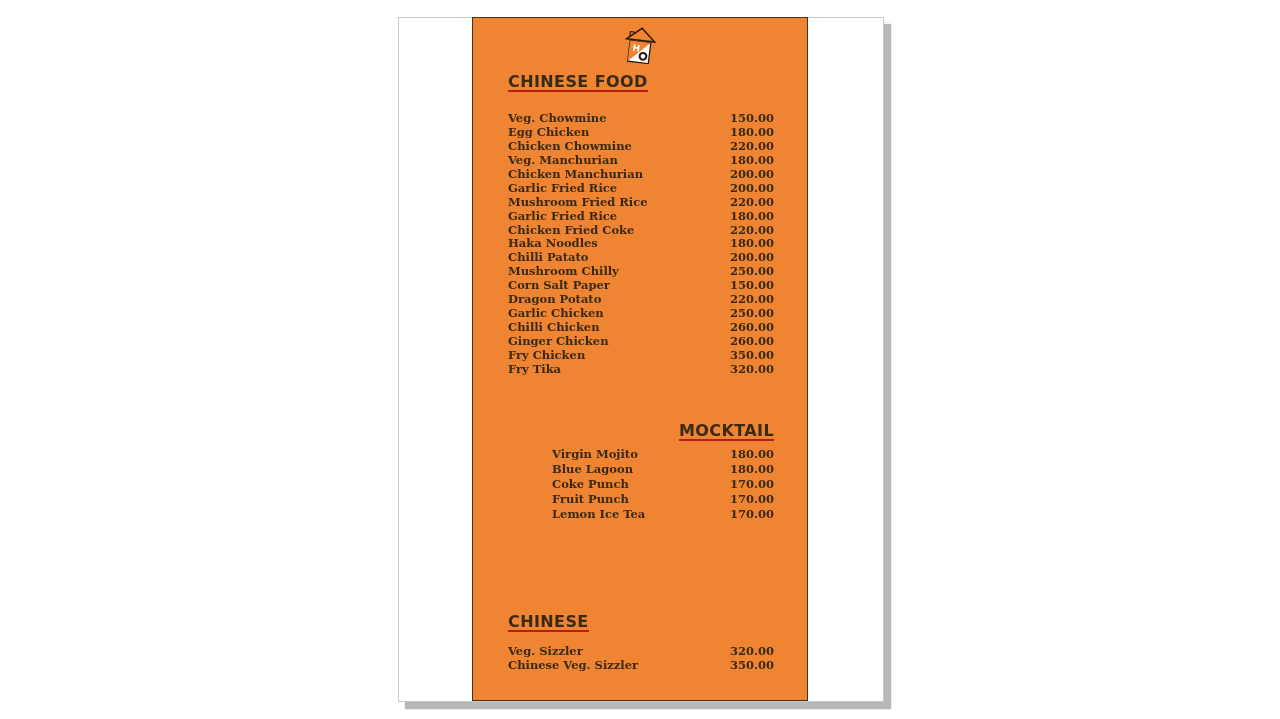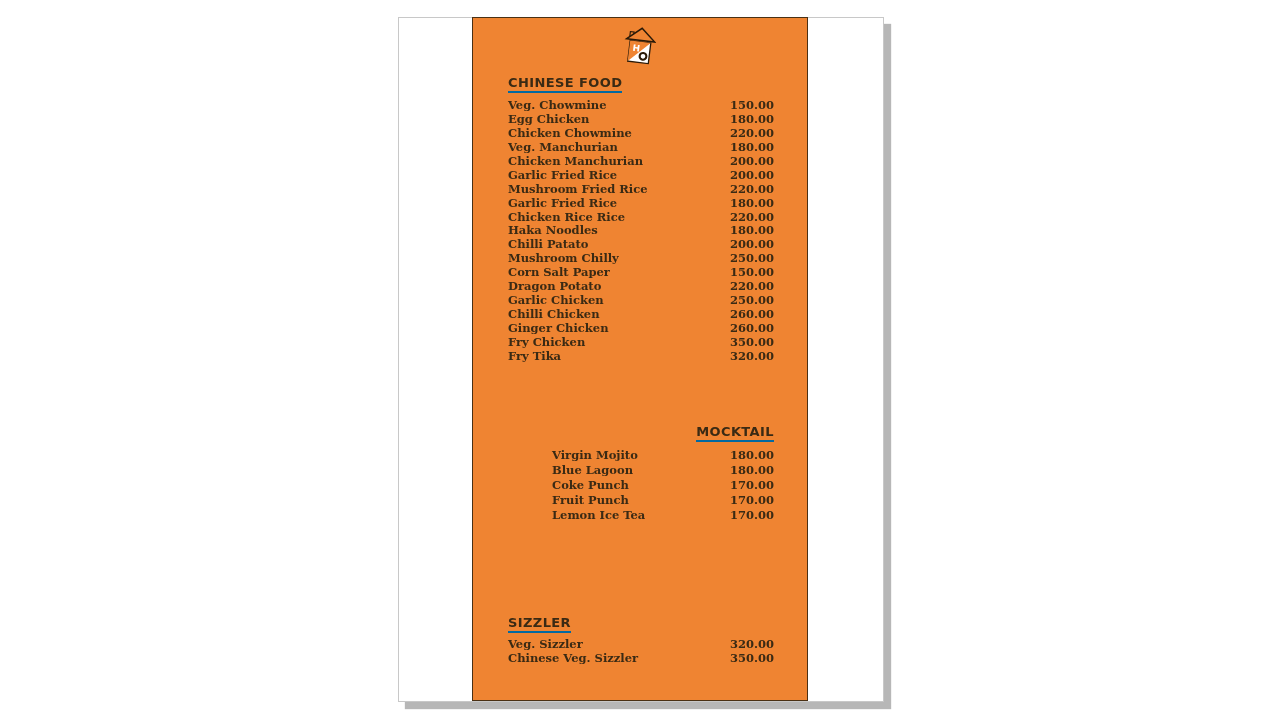--- a/index.html
+++ b/index.html
@@ -39,30 +39,30 @@
     position: absolute;
     left: 35px; right: 33px;
   }
   .sec-chinese  { top: 54px; }
   .sec-mocktail { top: 403px; text-align: right; }
   .sec-sizzler  { top: 594px; }
   .sec-title {
     display: inline-block;
     font-family: "DejaVu Sans", sans-serif;
     font-weight: bold;
-    font-size: 13px;
+    font-size: 16px;
     line-height: 15px;
     letter-spacing: 0.4px;
     color: #3a2a14;
-    border-bottom: 2px solid #0369a1;
+    border-bottom: 2px solid #b91c1c;
     padding-bottom: 1px;
   }
-  .items { margin-top: 5px; }
+  .items { margin-top: 19px; }
   .sec-mocktail .items { margin-top: 6px; }
-  .sec-sizzler .items { margin-top: 4px; }
+  .sec-sizzler .items { margin-top: 12px; }
   .row {
     display: flex;
     justify-content: space-between;
     align-items: baseline;
     height: 13.95px;
   }
   .sec-mocktail .row { height: 15.1px; margin-left: 44px; }
   .iname, .iprice {
     font-family: "DejaVu Serif", serif;
     font-weight: bold;
@@ -126,21 +126,21 @@
           </div>
           <div class="row">
             <span class="iname">Mushroom Fried Rice</span>
             <span class="iprice">220.00</span>
           </div>
           <div class="row">
             <span class="iname">Garlic Fried Rice</span>
             <span class="iprice">180.00</span>
           </div>
           <div class="row">
-            <span class="iname">Chicken Rice Rice</span>
+            <span class="iname">Chicken Fried Coke</span>
             <span class="iprice">220.00</span>
           </div>
           <div class="row">
             <span class="iname">Haka Noodles</span>
             <span class="iprice">180.00</span>
           </div>
           <div class="row">
             <span class="iname">Chilli Patato</span>
             <span class="iprice">200.00</span>
           </div>
@@ -199,21 +199,21 @@
             <span class="iprice">170.00</span>
           </div>
           <div class="row">
             <span class="iname">Lemon Ice Tea</span>
             <span class="iprice">170.00</span>
           </div>
         </div>
     </div>
 
     <div class="section sec-sizzler">
-      <span class="sec-title">SIZZLER</span>
+      <span class="sec-title">CHINESE</span>
       <div class="items">
           <div class="row">
             <span class="iname">Veg. Sizzler</span>
             <span class="iprice">320.00</span>
           </div>
           <div class="row">
             <span class="iname">Chinese Veg. Sizzler</span>
             <span class="iprice">350.00</span>
           </div>
         </div>

